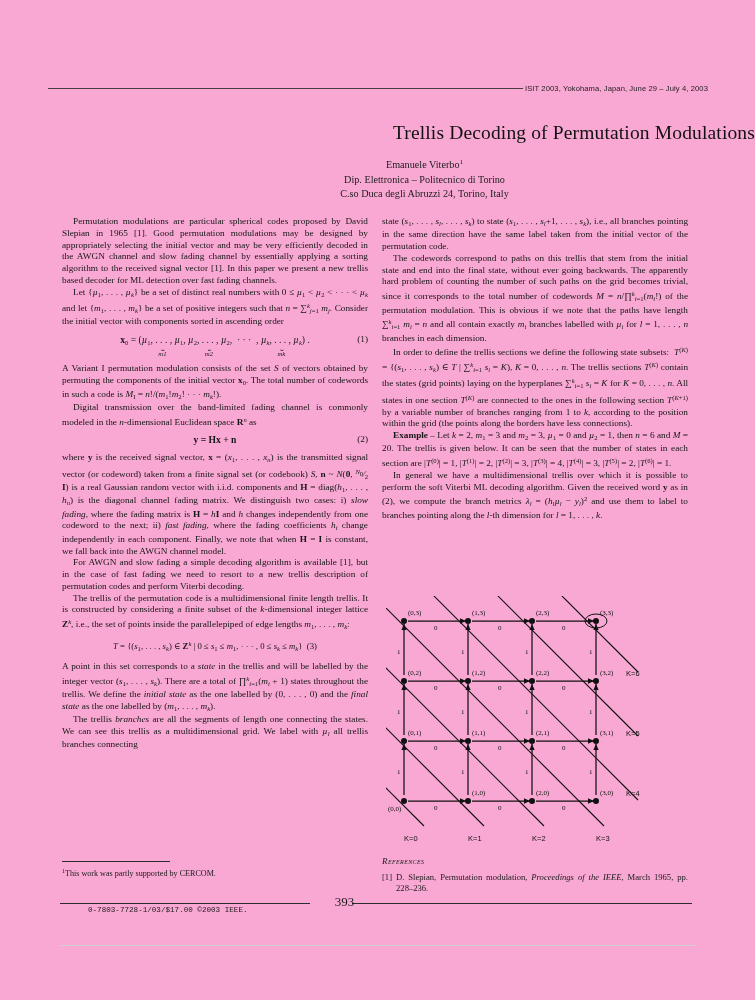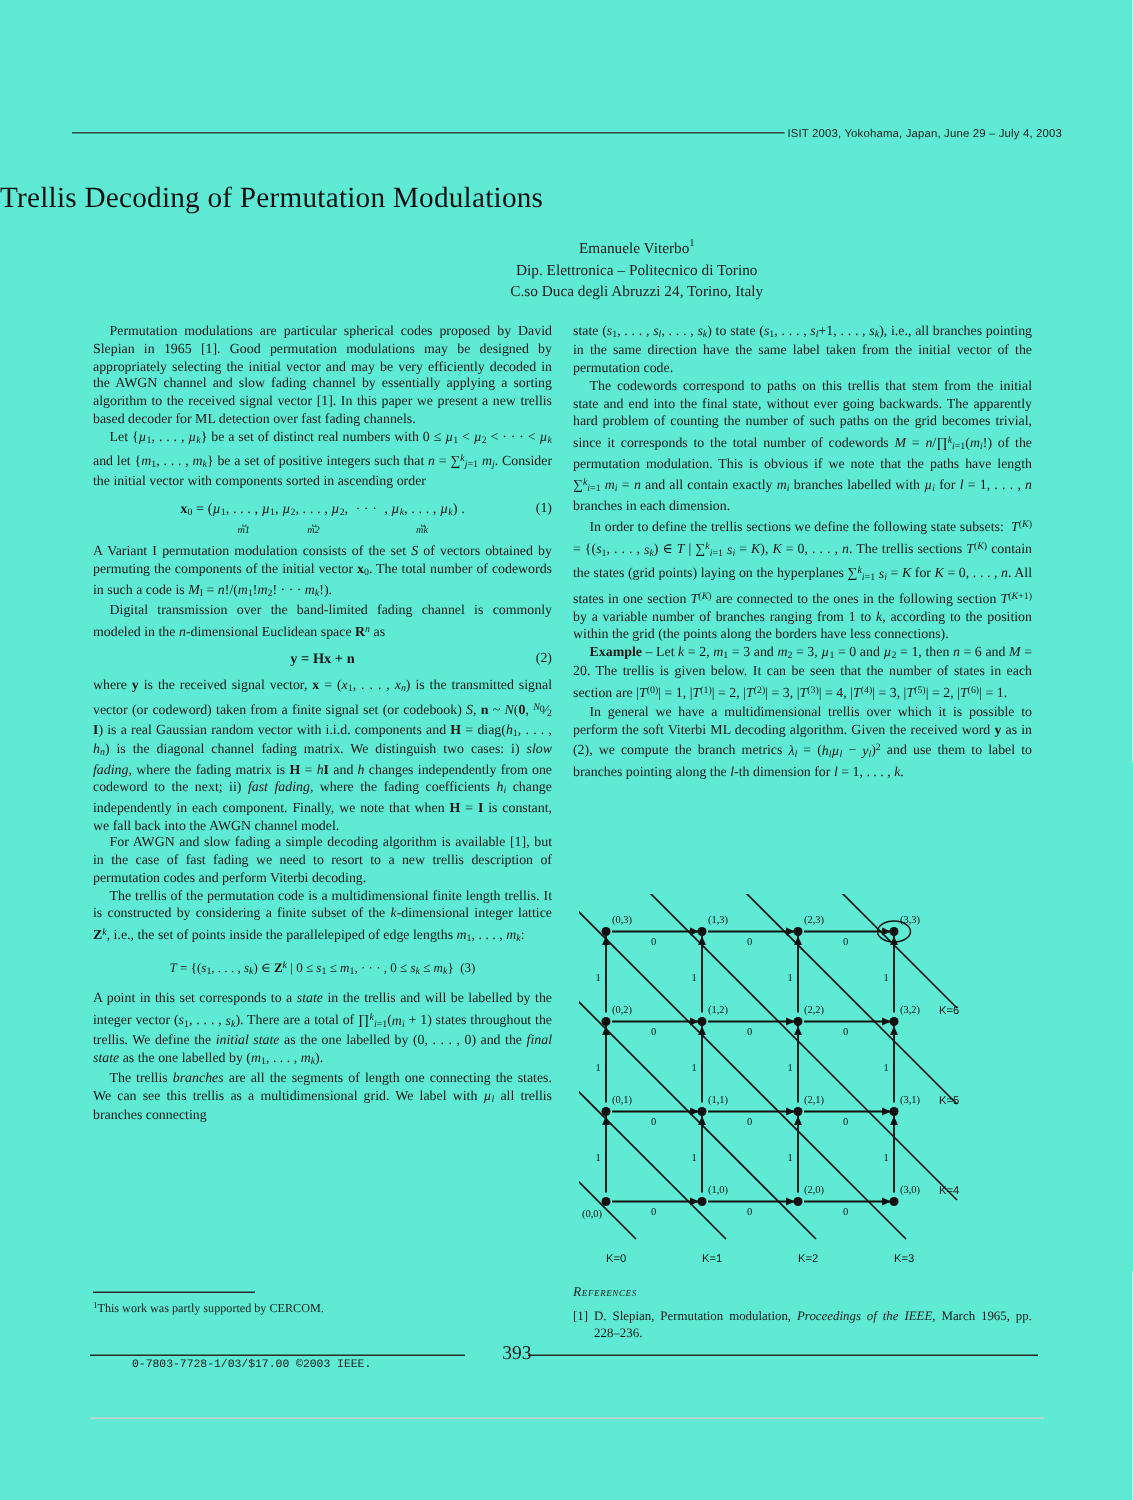--- a/index.html
+++ b/index.html
@@ -13,21 +13,21 @@
     position: relative;
     font-family: "Liberation Serif", "DejaVu Serif", serif;
     color: #1a1a1a;
     overflow: hidden;
   }
   .page {
     position: absolute;
     left: 0; top: 0;
     width: 755px;
     height: 1000px;
-    background: #5eead4;
+    background: #f9a8d4;
   }
   
   .runhead {
     position: absolute;
     left: 48px;
     top: 82px;
     width: 660px;
     height: 12px;
     display: flex;
     align-items: center;
@@ -45,21 +45,21 @@
     letter-spacing: .1px;
     white-space: nowrap;
     color: #1d1d1d;
   }
   
   .title {
     position: absolute;
     top: 122px;
     left: 0;
     width: 755px;
-    text-align: left;
+    text-align: right;
     font-size: 19.5px;
     letter-spacing: .15px;
     color: #111;
   }
   .authblock {
     position: absolute;
     top: 155px;
     left: 0;
     width: 755px;
     text-align: center;

